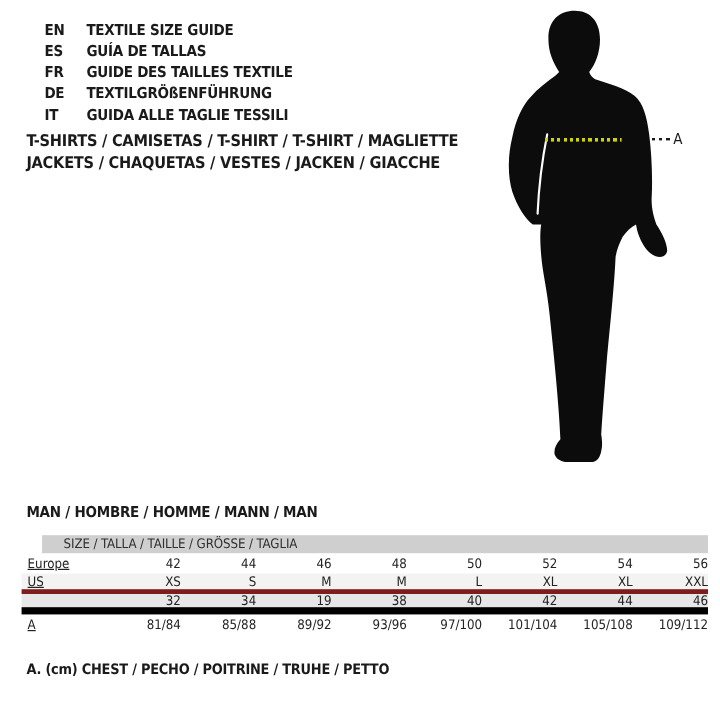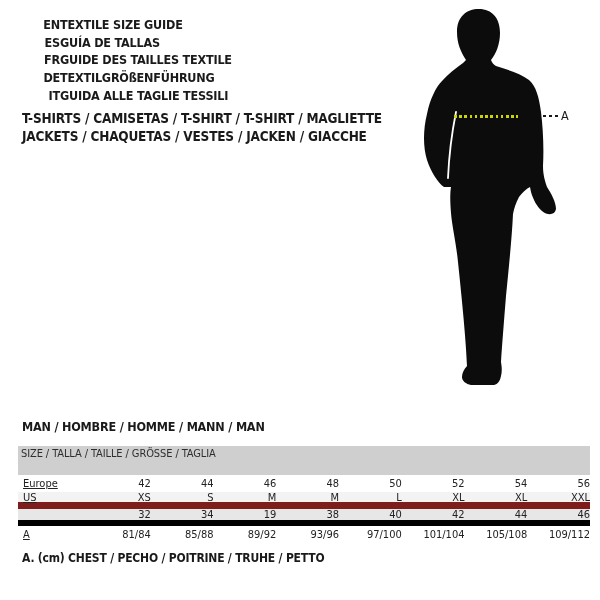--- a/index.html
+++ b/index.html
@@ -8,21 +8,21 @@
     font-family: "DejaVu Sans", "Liberation Sans", sans-serif;
     font-stretch: condensed;
     background:#ffffff;
     color:#1a1a1a;
     position:relative;
     overflow:hidden;
   }
   .canvas { position:absolute; inset:0; width:600px; height:600px; background:#fff; }
 
   
-  .lang-block { position:absolute; left:0; top:16px;text-align:right; }
+  .lang-block { position:absolute; left:12px; top:16px; }
   .lang-row { display:flex; height:17.6px; align-items:center; }
   .lang-code { position:relative; left:25px; width:35px; font-weight:700; font-size:12.5px; letter-spacing:-0.2px; }
   .lang-label { position:relative; left:25px; font-weight:700; font-size:12.5px; letter-spacing:-0.2px; white-space:nowrap; }
 
   
   .cat-block { position:absolute; left:22px; top:109px; }
   .cat-line { font-weight:700; font-size:13.5px; line-height:18px; letter-spacing:-0.2px; white-space:nowrap; }
 
   
   .figure-wrap { position:absolute; left:0; top:0; width:600px; height:400px; }
@@ -39,25 +39,25 @@
     position:absolute; left:561px; top:108px;
     font-size:12.5px; font-weight:400; letter-spacing:0;
   }
 
   
   .section-title { position:absolute; left:22px; top:419px; font-weight:700; font-size:12.5px; letter-spacing:-0.2px; }
 
   
   .size-table { position:absolute; left:18px; top:446px; width:572px; font-size:11px; }
   .st-header {
-    height:29px; line-height:15px; background:#cfcfcf; color:#2e2e2e;
-    padding-left:3px; font-size:11px; letter-spacing:-0.1px;
+    height:15px; line-height:15px; background:#cfcfcf; color:#2e2e2e;
+    padding-left:18px; font-size:11px; letter-spacing:-0.1px;margin-left:17px;
   }
   .st-row { display:flex; height:17px; align-items:center; }
-  .st-row.bg-light { background:#f3f3f3; border-bottom:7px solid #7f1d1d; }
+  .st-row.bg-light { background:#f3f3f3; border-bottom:4px solid #7f1d1d; }
   .st-row.bg-mid { background:#e7e7e7; border-bottom:6px solid #000000; }
   .st-label { width:70px; padding-left:5px; text-align:left; color:#222;text-decoration:underline; }
   .st-cell { flex:1; text-align:right; color:#222; }
 
   
   .footnote { position:absolute; left:22px; top:551px; font-weight:700; font-size:12px; letter-spacing:-0.2px; }
 </style>
 </head>
 <body>
 

